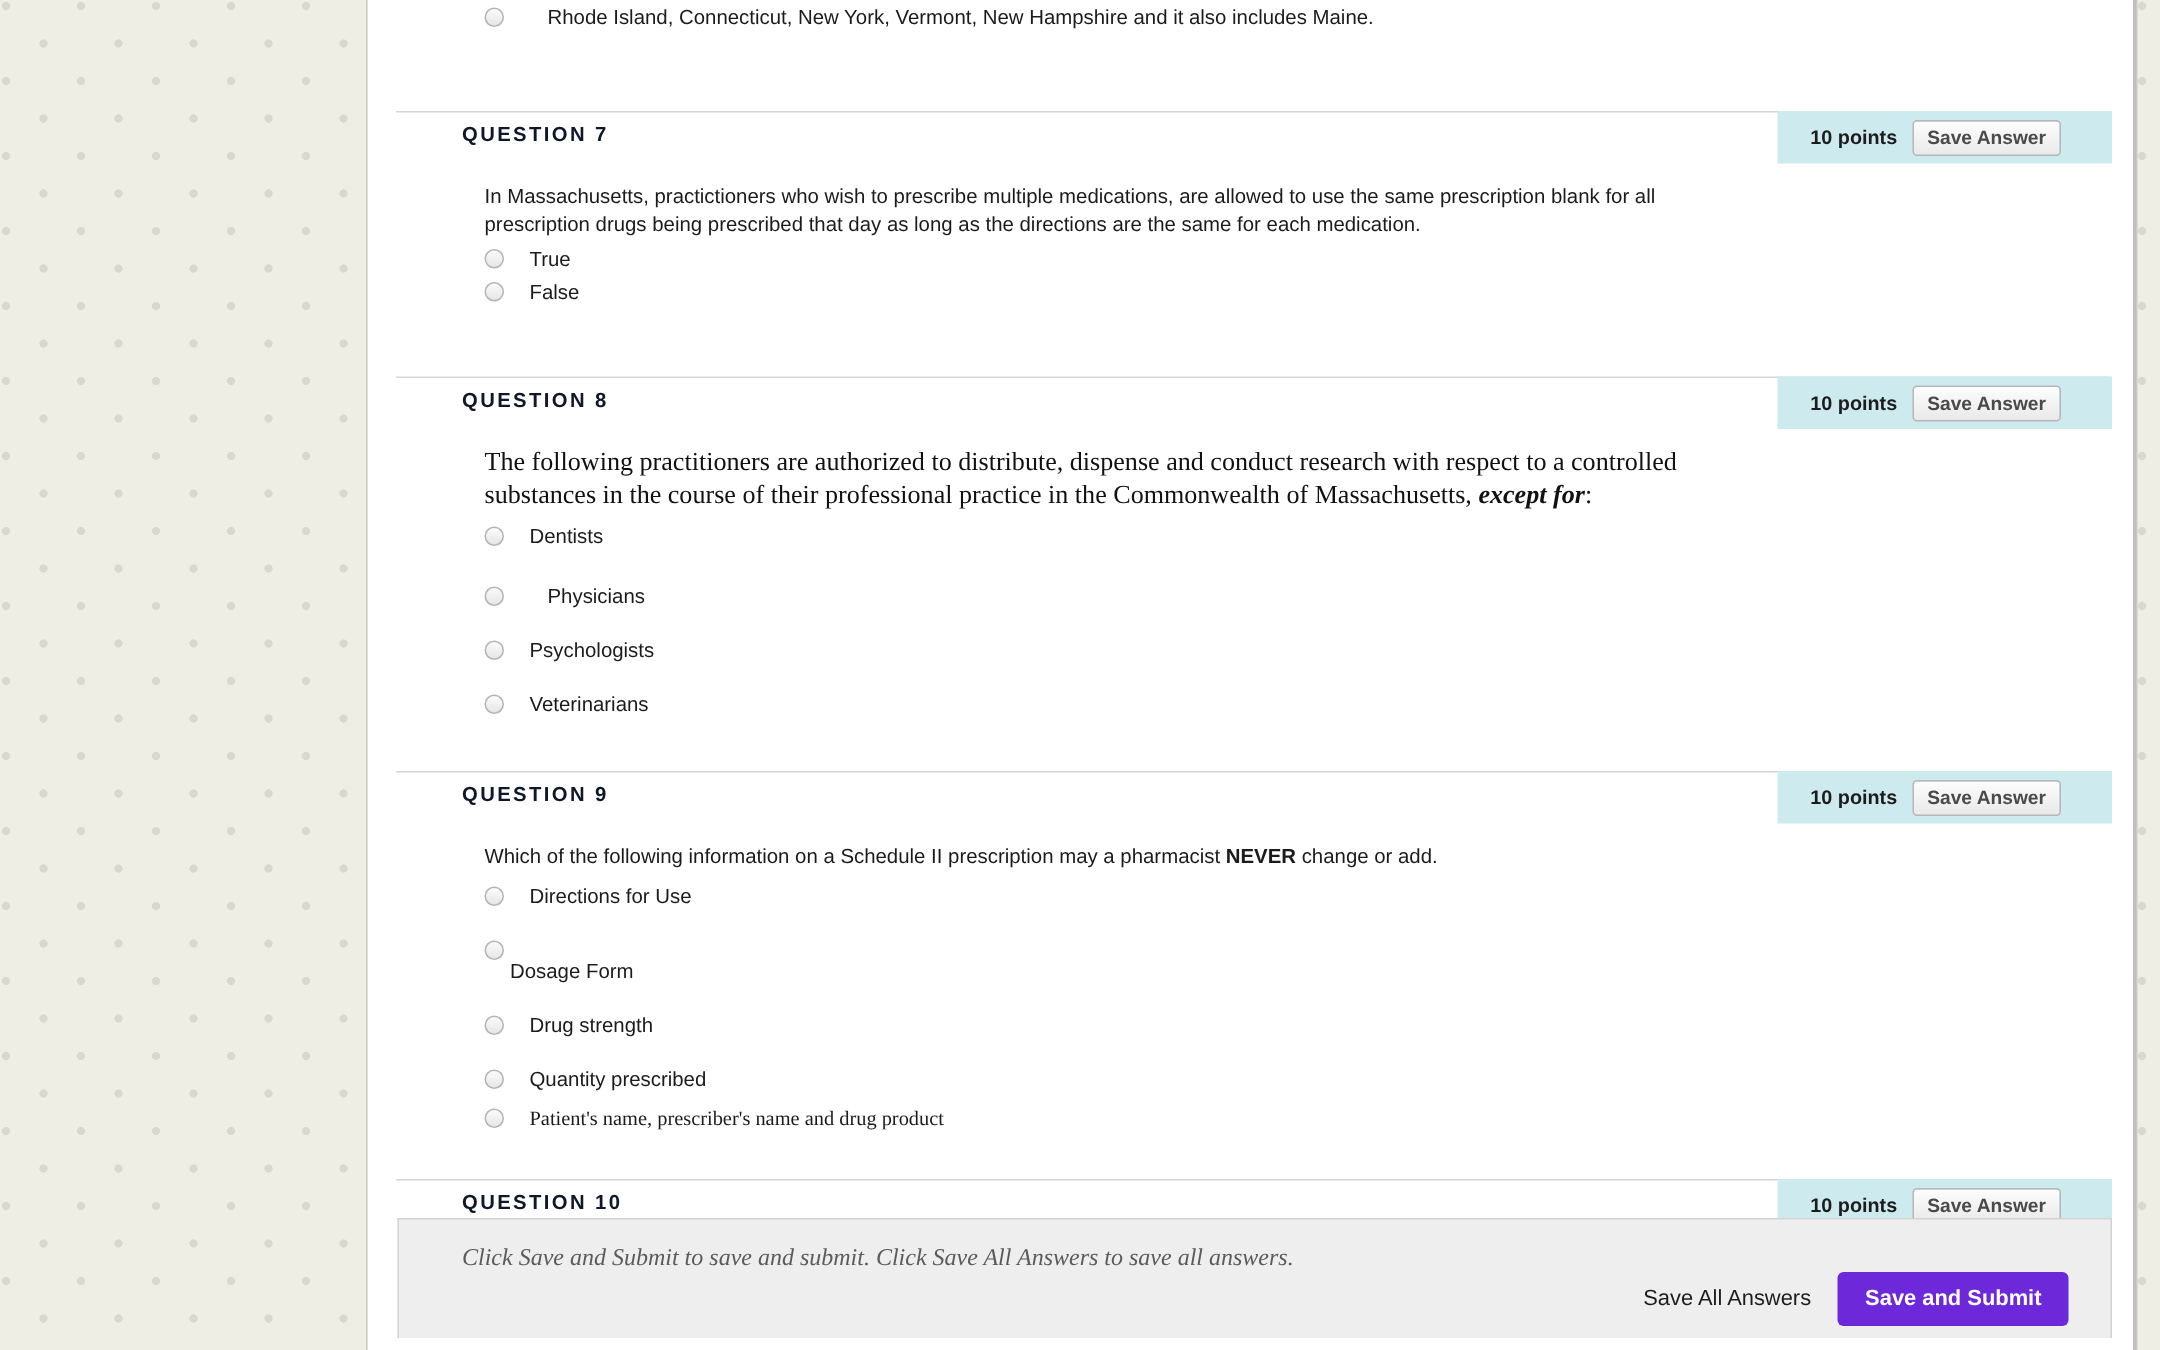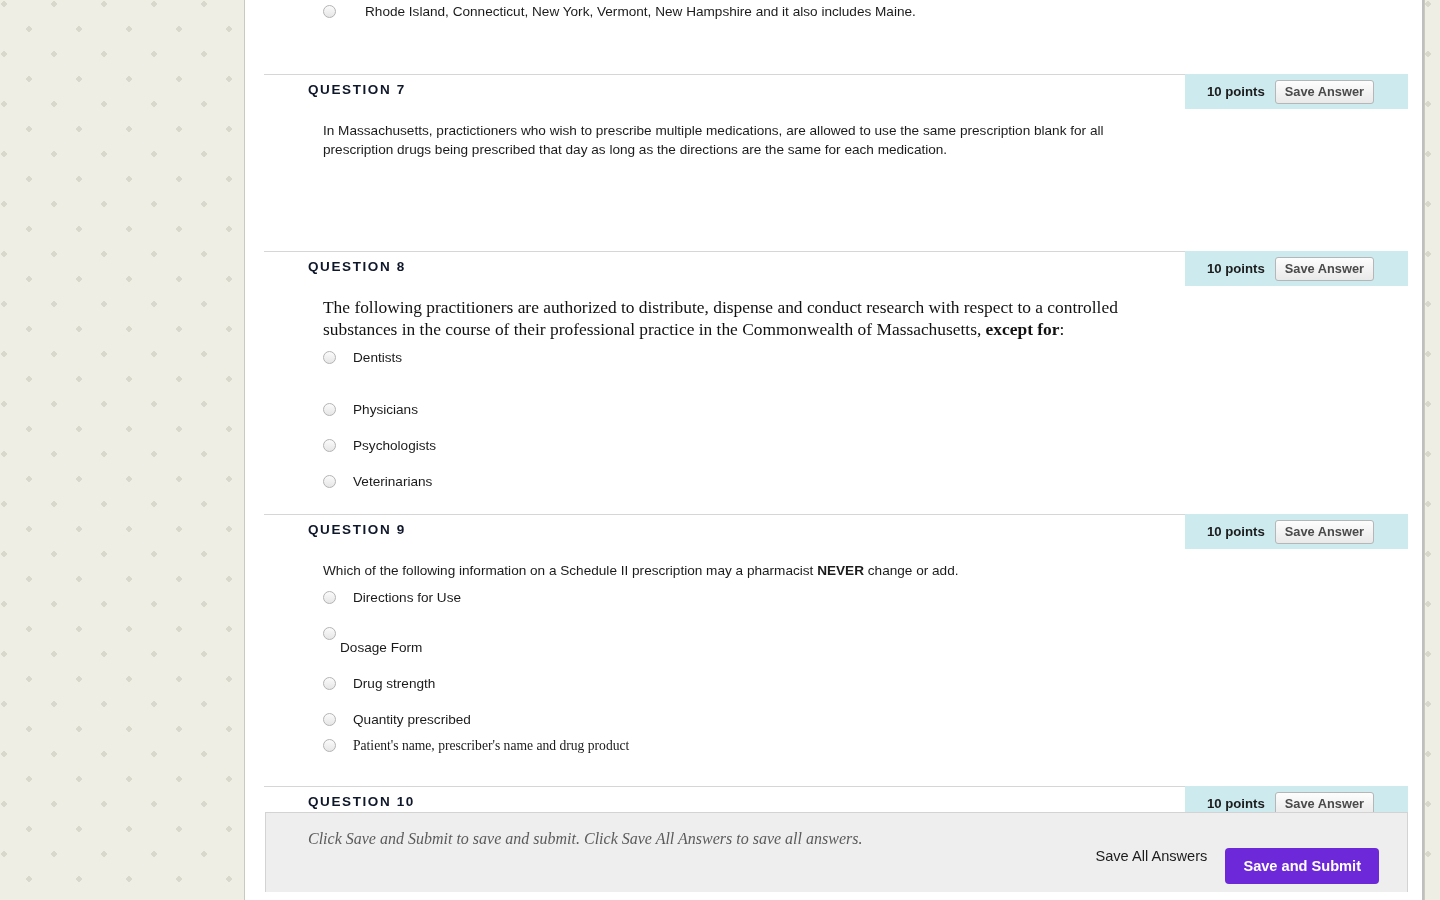--- a/index.html
+++ b/index.html
@@ -78,21 +78,21 @@
     font-size: 13.6px;
     color: #1b1b1b;
     line-height: 19px;
   }
   .qtext-serif {
     font-family: "Liberation Serif", serif;
     font-size: 17.4px;
     color: #111111;
     line-height: 21.5px;
   }
-  .qtext-serif b { font-weight: bold; }
+  .qtext-serif b { font-weight: bold; font-style: italic; }
   .qtext-sans b  { font-weight: bold; }
 
   
   .opt-list { margin: 0; padding: 0; list-style: none; }
   .opt-row {
     position: relative;
     display: flex;
     align-items: flex-start;
     margin-top: 10px;
   }
@@ -171,21 +171,21 @@
     font-family: "Liberation Serif", serif;
     font-style: italic;
     font-size: 16px;
     color: #5b5b5b;
     white-space: nowrap;
   }
   .submit-actions {
     position: absolute;
     right: 28px; top: 35px;
     display: flex;
-    align-items: flex-start;
+    align-items: center;
     gap: 18px;
   }
   .save-all-btn {
     font-family: "Liberation Sans", sans-serif;
     font-size: 14.6px;
     color: #1c1c1c;
     background: transparent;
     border: none;
     padding: 0;
     cursor: pointer;
@@ -218,38 +218,48 @@
   </div>
 
   <div class="qsep" style="top:74px;"></div>
   <div class="qhead" style="top:82px;">QUESTION 7</div>
   <div class="points-band" style="top:74px;">
     <span class="points-label">10 points</span>
     <button class="save-answer-btn">Save Answer</button>
   </div>
   <div class="qbody" style="top:121px; width:850px;">
     <div class="qtext-sans">In Massachusetts, practictioners who wish to prescribe multiple medications, are allowed to use the same prescription blank for all prescription drugs being prescribed that day as long as the directions are the same for each medication.</div>
+    <ul class="opt-list" style="margin-top:4px;">
+      <li class="opt-row tight">
+        <span class="radio"></span>
+        <span class="opt-label">True</span>
+      </li>
+      <li class="opt-row tight">
+        <span class="radio"></span>
+        <span class="opt-label">False</span>
+      </li>
+    </ul>
   </div>
 
   <div class="qsep" style="top:251px;"></div>
   <div class="qhead" style="top:259px;">QUESTION 8</div>
   <div class="points-band" style="top:251px;">
     <span class="points-label">10 points</span>
     <button class="save-answer-btn">Save Answer</button>
   </div>
   <div class="qbody" style="top:297px; width:830px;">
     <div class="qtext-serif">
       <span>The following practitioners are authorized to distribute, dispense and conduct research with respect to a controlled substances in the course of their professional practice in the Commonwealth of Massachusetts, </span><b>except for</b><span>:</span>
     </div>
     <ul class="opt-list" style="margin-top:8px;">
       <li class="opt-row">
         <span class="radio"></span>
         <span class="opt-label">Dentists</span>
       </li>
-      <li class="opt-row" style="margin-top:36px;">
+      <li class="opt-row" style="margin-top:24px;gap:12px;">
         <span class="radio"></span>
         <span class="opt-label">Physicians</span>
       </li>
       <li class="opt-row" style="margin-top:20px;">
         <span class="radio"></span>
         <span class="opt-label">Psychologists</span>
       </li>
       <li class="opt-row" style="margin-top:20px;">
         <span class="radio"></span>
         <span class="opt-label">Veterinarians</span>

